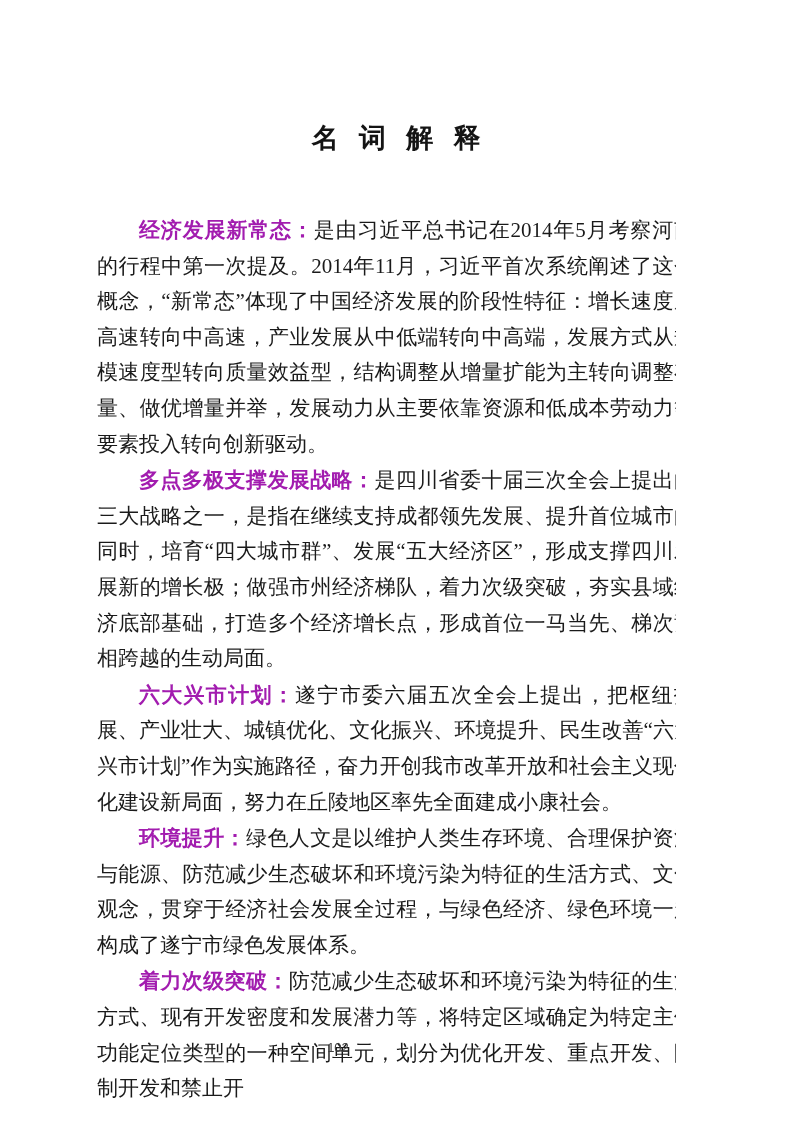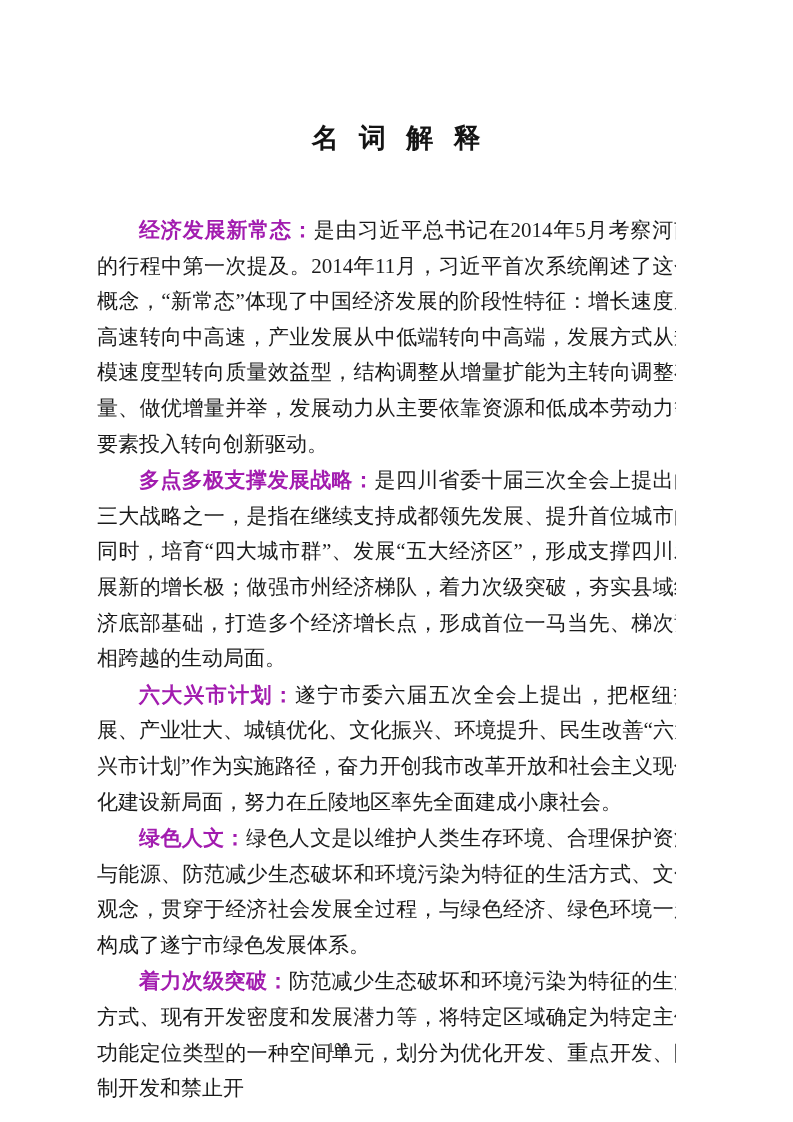--- a/index.html
+++ b/index.html
@@ -64,19 +64,19 @@
 <div class="page">
   <div class="content">
     <h1 class="doc-title">名词解释</h1>
 
     <p class="entry"><span class="term">经济发展新常态：</span><span>是由习近平总书记在2014年5月考察河南的行程中第一次提及。2014年11月，习近平首次系统阐述了这个概念，“新常态”体现了中国经济发展的阶段性特征：增长速度从高速转向中高速，产业发展从中低端转向中高端，发展方式从规模速度型转向质量效益型，结构调整从增量扩能为主转向调整存量、做优增量并举，发展动力从主要依靠资源和低成本劳动力等要素投入转向创新驱动。</span></p>
 
     <p class="entry"><span class="term">多点多极支撑发展战略：</span><span>是四川省委十届三次全会上提出的三大战略之一，是指在继续支持成都领先发展、提升首位城市的同时，培育“四大城市群”、发展“五大经济区”，形成支撑四川发展新的增长极；做强市州经济梯队，着力次级突破，夯实县域经济底部基础，打造多个经济增长点，形成首位一马当先、梯次竞相跨越的生动局面。</span></p>
 
     <p class="entry"><span class="term">六大兴市计划：</span><span>遂宁市委六届五次全会上提出，把枢纽拓展、产业壮大、城镇优化、文化振兴、环境提升、民生改善“六大兴市计划”作为实施路径，奋力开创我市改革开放和社会主义现代化建设新局面，努力在丘陵地区率先全面建成小康社会。</span></p>
 
-    <p class="entry"><span class="term">绿色人文：</span><span>绿色人文是以维护人类生存环境、合理保护资源与能源、防范减少生态破坏和环境污染为特征的生活方式、文化观念，贯穿于经济社会发展全过程，与绿色经济、绿色环境一起构成了遂宁市绿色发展体系。</span></p>
+    <p class="entry"><span class="term">环境提升：</span><span>绿色人文是以维护人类生存环境、合理保护资源与能源、防范减少生态破坏和环境污染为特征的生活方式、文化观念，贯穿于经济社会发展全过程，与绿色经济、绿色环境一起构成了遂宁市绿色发展体系。</span></p>
 
     <p class="entry"><span class="term">着力次级突破：</span><span>防范减少生态破坏和环境污染为特征的生活方式、现有开发密度和发展潜力等，将特定区域确定为特定主体功能定位类型的一种空间单元，划分为优化开发、重点开发、限制开发和禁止开</span></p>
   </div>
 
   <div class="page-number">102</div>
 </div>
 
 </body></html>

